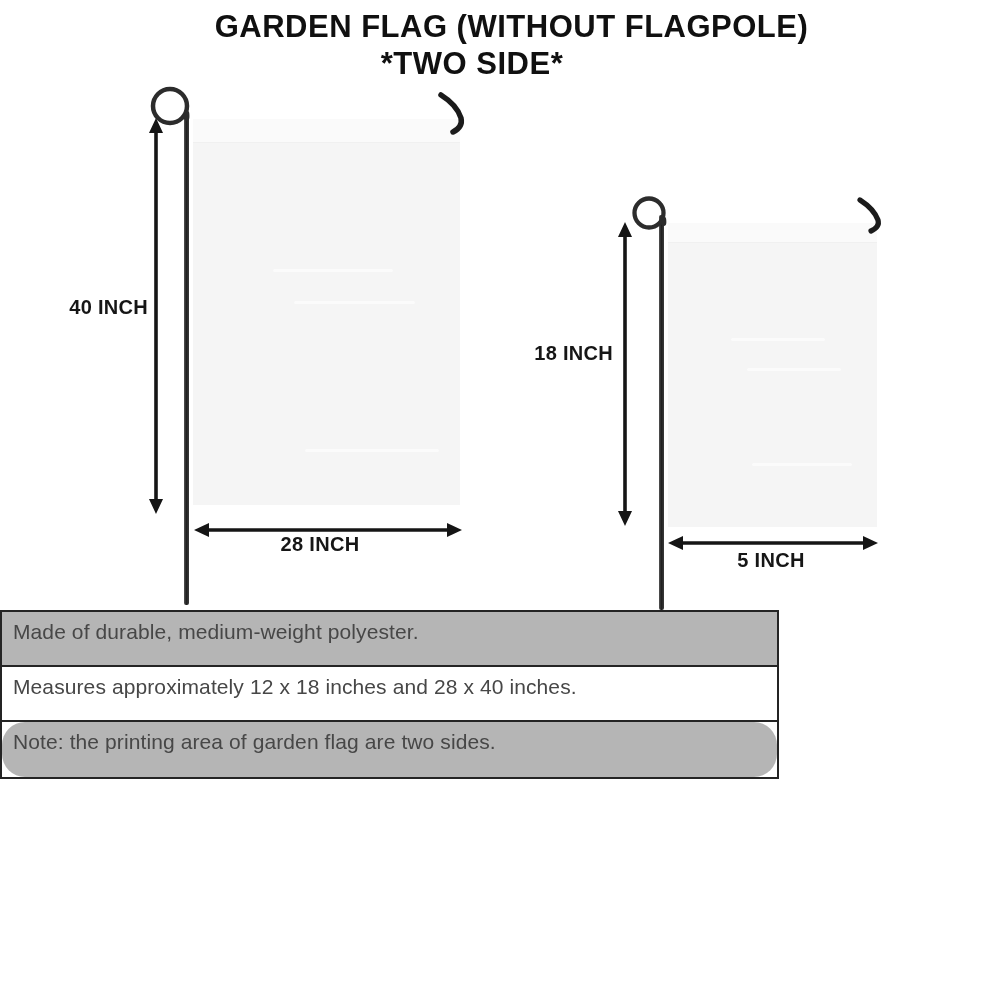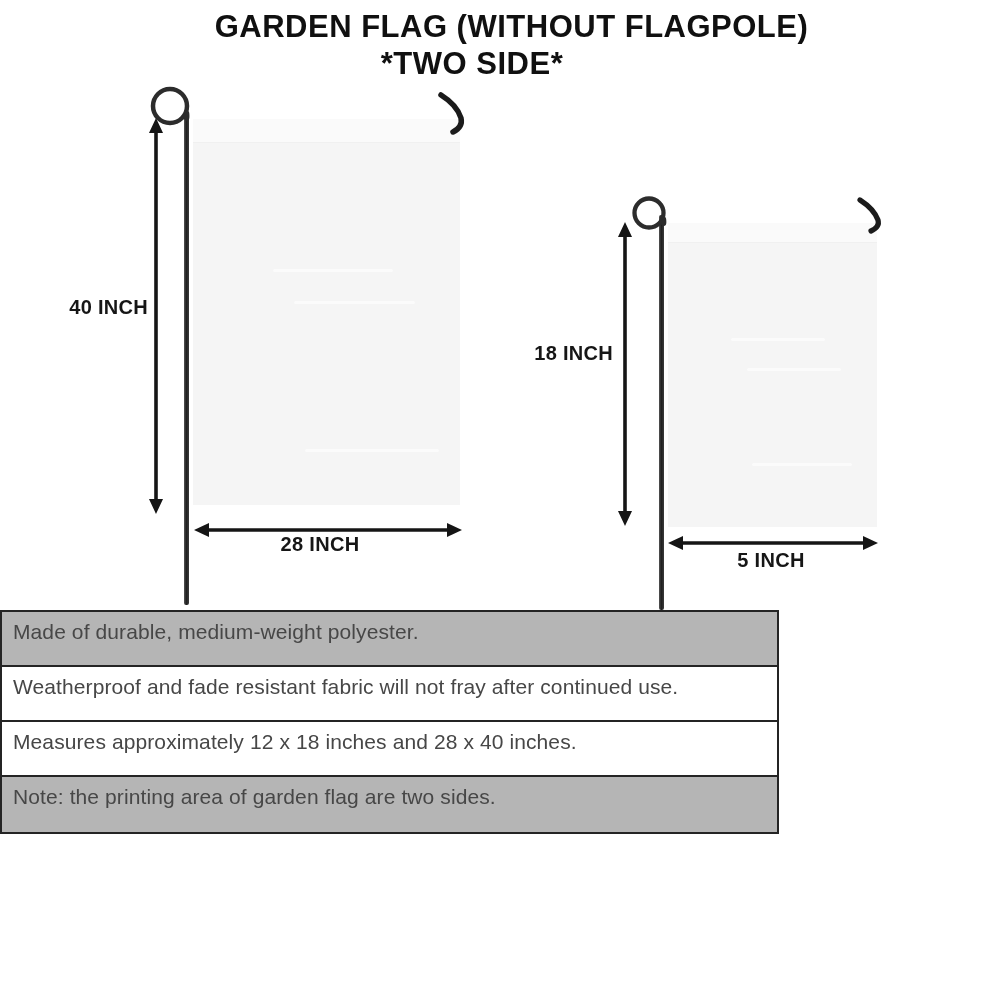--- a/index.html
+++ b/index.html
@@ -83,21 +83,21 @@
   }
   .feature-row {
     height: 55px;
     border-bottom: 2px solid #242424;
     padding: 6px 9px 0 11px;
     font-size: 21px;
     color: #474747;
     letter-spacing: 0.1px;
     line-height: 27px;
   }
-  .feature-row:last-child { border-bottom: none; }
+  .feature-row:last-child { border-bottom: none; border-radius: 23px; }
   .feature-row.shaded { background: #b5b5b5; }
   .feature-row.plain { background: #ffffff; }
 </style>
 </head>
 <body>
 
 <div id="canvas">
 
   <div class="title-block">
     <div class="title-line1">GARDEN FLAG (WITHOUT FLAGPOLE)</div>
@@ -169,18 +169,17 @@
     <svg style="left:668px; top:533px;" width="210" height="20" viewBox="0 0 210 20">
       <line x1="11" y1="10" x2="199" y2="10" stroke="#151515" stroke-width="3.6"></line>
       <polygon points="0,10 15,3 15,17" fill="#151515"></polygon>
       <polygon points="210,10 195,3 195,17" fill="#151515"></polygon>
     </svg>
     <div class="dim-label center-align" style="left:681px; top:549px; width:180px;">5 INCH</div>
   </div>
 
   <div class="features">
     <div class="feature-row shaded">Made of durable, medium-weight polyester.</div>
-    <div class="feature-row plain">Weatherproof and fade resistant fabric will not fray after continued use.</div>
     <div class="feature-row plain">Measures approximately 12 x 18 inches and 28 x 40 inches.</div>
     <div class="feature-row shaded">Note: the printing area of garden flag are two sides.</div>
   </div>
 
 </div>
 
 </body></html>

